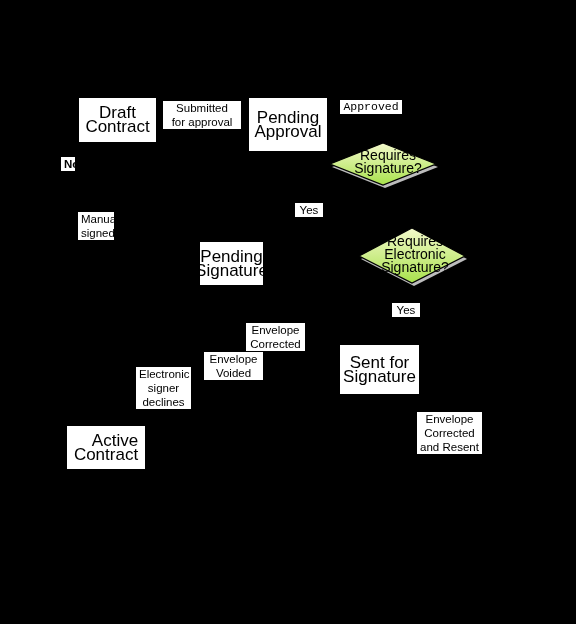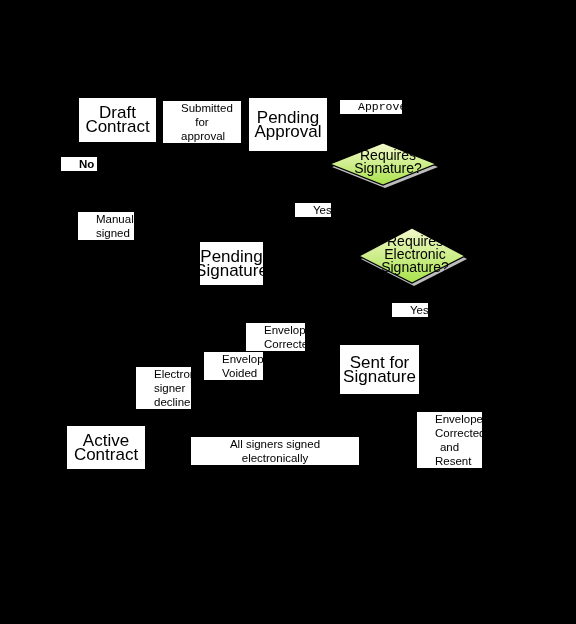--- a/index.html
+++ b/index.html
@@ -38,21 +38,21 @@
   }
   .node span { display: block; white-space: pre-line; }
   .edge-label {
     position: absolute;
     background: #ffffff;
     color: #000000;
     font-size: 11.5px;
     line-height: 14px;
     text-align: center;
     white-space: pre-line;
-    padding: 0 18px;
+    padding: 0 3px;
     z-index: 4;
     box-sizing: border-box;
   }
   .diamond {
     position: absolute;
     z-index: 3;
   }
   .diamond .dlabel {
     position: absolute;
     left: 4px; top: 0;
@@ -178,48 +178,47 @@
     <div class="dlabel" style="margin-top:-3px; margin-left:-2px;">Requires
 Electronic
 Signature?</div>
   </div>
 
   <div class="node" style="left:339px; top:344px; width:81px; height:51px;">
     <span>Sent for
 Signature</span>
   </div>
 
-  <div class="node" style="left:66px; top:425px; width:80px; height:45px;">
+  <div class="node" style="left:66px; top:425px; width:80px; height:45px;text-align:right;">
     <span>Active
 Contract</span>
   </div>
 
   <div class="edge-label" style="left:163px; top:101px; width:78px;">Submitted
 for approval</div>
 
   <div class="edge-label" style="left:340px; top:100px; width:62px;font-family:Liberation Mono, monospace;">Approved</div>
 
   <div class="edge-label" style="left:61px; top:157px; width:14px;font-weight:bold;">No</div>
 
   <div class="edge-label" style="left:295px; top:203px; width:28px;">Yes</div>
 
-  <div class="edge-label" style="left:78px; top:212px; width:56px;">Manually
+  <div class="edge-label" style="left:78px; top:212px; width:36px;">Manually
 signed</div>
 
   <div class="edge-label" style="left:392px; top:303px; width:28px;">Yes</div>
 
   <div class="edge-label" style="left:246px; top:323px; width:59px;">Envelope
 Corrected</div>
 
   <div class="edge-label" style="left:204px; top:352px; width:59px;">Envelope
 Voided</div>
 
   <div class="edge-label" style="left:136px; top:367px; width:55px;">Electronic
 signer
 declines</div>
 
-  <div class="edge-label" style="left:191px; top:437px; width:168px;">All signers signed electronically</div>
 
   <div class="edge-label" style="left:417px; top:412px; width:65px;">Envelope
 Corrected
 and Resent</div>
 
 </div>
 
 </body></html>

